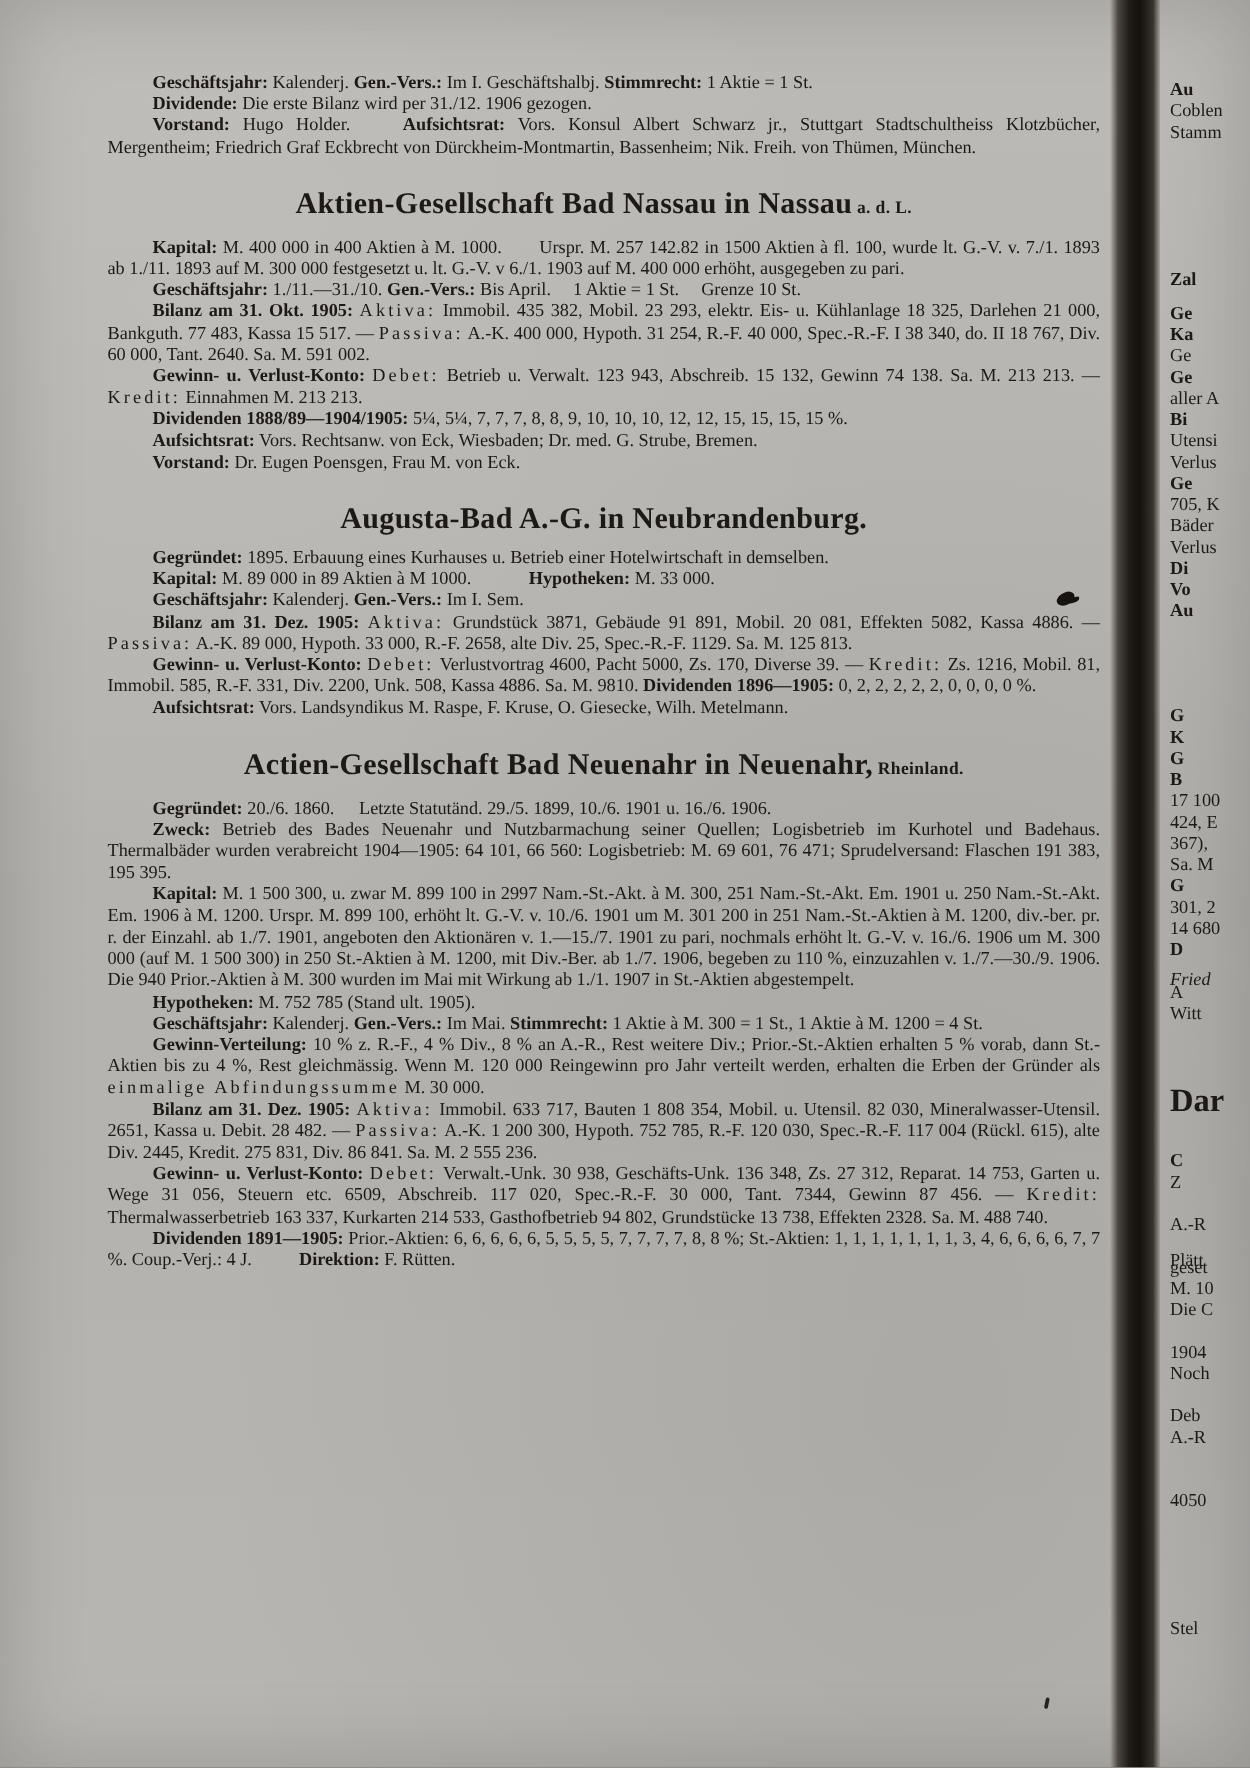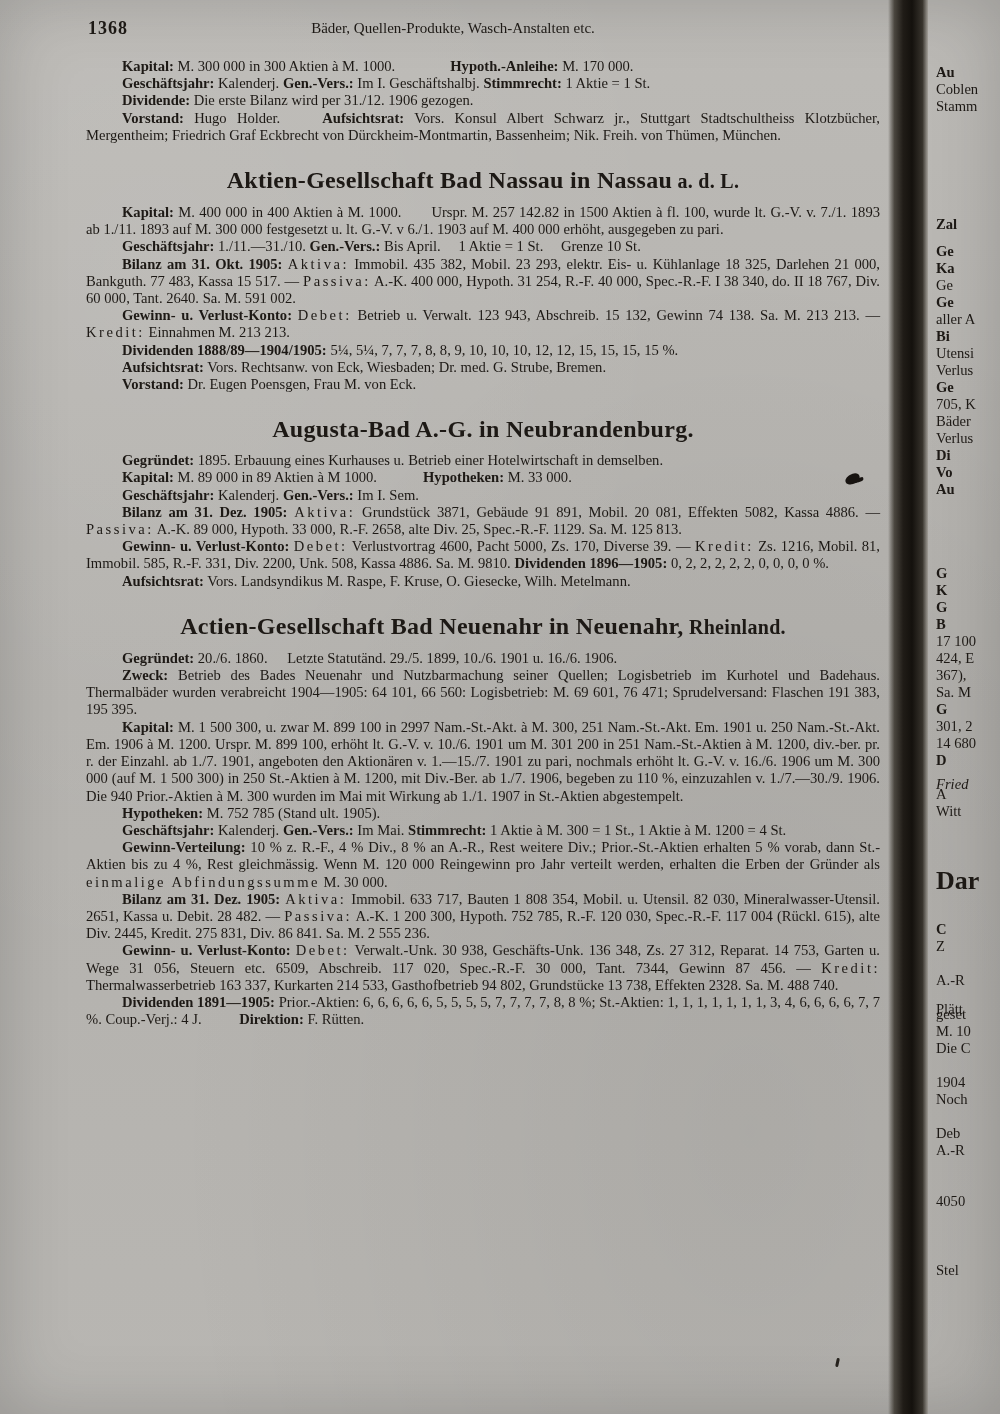--- a/index.html
+++ b/index.html
@@ -51,21 +51,21 @@
   }
   .entry { margin: 0; }
   .entry-title {
     margin: 22px 0 9px;
     text-align: center;
     font-size: 24px;
     line-height: 28px;
     font-weight: bold;
     letter-spacing: 0.3px;
   }
-  .entry-title .title-suffix { font-size: 20px; }
+  .entry-title .title-suffix { font-size: 14px; }
   .para { margin: 0; text-indent: 36px; }
   .para .b { font-weight: bold; }
   .para .sp { letter-spacing: 2.5px; margin-top: 19px; }
   .para .gap { display: inline-block; height: 1px; }
   .gutter {
     position: absolute;
     left: 888px; top: 0;
     width: 40px; height: 100%;
     background: linear-gradient(90deg,
       rgba(110,105,96,0) 0%,
@@ -106,28 +106,23 @@
     background: #26221d;
     border-radius: 2px;
     transform: rotate(12deg);
   }
 </style>
 </head>
 <body>
 
 <div class="page">
 
-  <div class="page-top">
-    <span class="page-number">1368</span>
-    <span class="running-title">Bäder, Quellen-Produkte, Wasch-Anstalten etc.</span>
-  </div>
 
   <div class="main-column" id="main-column">
       <section class="entry">
-        <p class="para"><span class="b">Kapital:</span><span> M. 300 000 in 300 Aktien à M. 1000.</span><span class="gap" style="width: 55px;"></span><span class="b">Hypoth.-Anleihe:</span><span> M. 170 000.</span></p>
         <p class="para"><span class="b">Geschäftsjahr:</span><span> Kalenderj. </span><span class="b">Gen.-Vers.:</span><span> Im I. Geschäftshalbj. </span><span class="b">Stimmrecht:</span><span> 1 Aktie = 1 St.</span></p>
         <p class="para"><span class="b">Dividende:</span><span> Die erste Bilanz wird per 31./12. 1906 gezogen.</span></p>
         <p class="para"><span class="b">Vorstand:</span><span> Hugo Holder.</span><span class="gap" style="width: 42px;"></span><span class="b">Aufsichtsrat:</span><span> Vors. Konsul Albert Schwarz jr., Stuttgart Stadtschultheiss Klotzbücher, Mergentheim; Friedrich Graf Eckbrecht von Dürckheim-Montmartin, Bassenheim; Nik. Freih. von Thümen, München.</span></p>
       </section>
       <section class="entry">
         <h2 class="entry-title"><span>Aktien-Gesellschaft Bad Nassau in Nassau</span><span class="title-suffix"> a. d. L.</span></h2>
         <p class="para"><span class="b">Kapital:</span><span> M. 400 000 in 400 Aktien à M. 1000.</span><span class="gap" style="width: 30px;"></span><span>Urspr. M. 257 142.82 in 1500 Aktien à fl. 100, wurde lt. G.-V. v. 7./1. 1893 ab 1./11. 1893 auf M. 300 000 festgesetzt u. lt. G.-V. v 6./1. 1903 auf M. 400 000 erhöht, ausgegeben zu pari.</span></p>
         <p class="para"><span class="b">Geschäftsjahr:</span><span> 1./11.—31./10. </span><span class="b">Gen.-Vers.:</span><span> Bis April. </span><span class="gap" style="width: 14px;"></span><span>1 Aktie = 1 St. </span><span class="gap" style="width: 14px;"></span><span>Grenze 10 St.</span></p>
         <p class="para"><span class="b">Bilanz am 31. Okt. 1905:</span><span> </span><span class="sp">Aktiva:</span><span> Immobil. 435 382, Mobil. 23 293, elektr. Eis- u. Kühlanlage 18 325, Darlehen 21 000, Bankguth. 77 483, Kassa 15 517. — </span><span class="sp">Passiva:</span><span> A.-K. 400 000, Hypoth. 31 254, R.-F. 40 000, Spec.-R.-F. I 38 340, do. II 18 767, Div. 60 000, Tant. 2640. Sa. M. 591 002.</span></p>
         <p class="para"><span class="b">Gewinn- u. Verlust-Konto:</span><span> </span><span class="sp">Debet:</span><span> Betrieb u. Verwalt. 123 943, Abschreib. 15 132, Gewinn 74 138. Sa. M. 213 213. — </span><span class="sp">Kredit:</span><span> Einnahmen M. 213 213.</span></p>
@@ -204,16 +199,16 @@
       <div class="fragment" style="top: 1001px;">Plätt</div>
       <div class="fragment" style="top: 972px;">A.-R</div>
       <div class="fragment" style="top: 1006px;">geset</div>
       <div class="fragment" style="top: 1023px;">M. 10</div>
       <div class="fragment" style="top: 1040px;">Die C</div>
       <div class="fragment" style="top: 1074px;">1904</div>
       <div class="fragment" style="top: 1091px;">Noch</div>
       <div class="fragment" style="top: 1125px;">Deb</div>
       <div class="fragment" style="top: 1142px;">A.-R</div>
       <div class="fragment" style="top: 1193px;">4050</div>
-      <div class="fragment" style="top: 1262px; text-align: right;">Stel</div>
+      <div class="fragment" style="top: 1295px; text-align: right;">Stel</div>
     </div>
 
 </div>
 
 </body></html>

